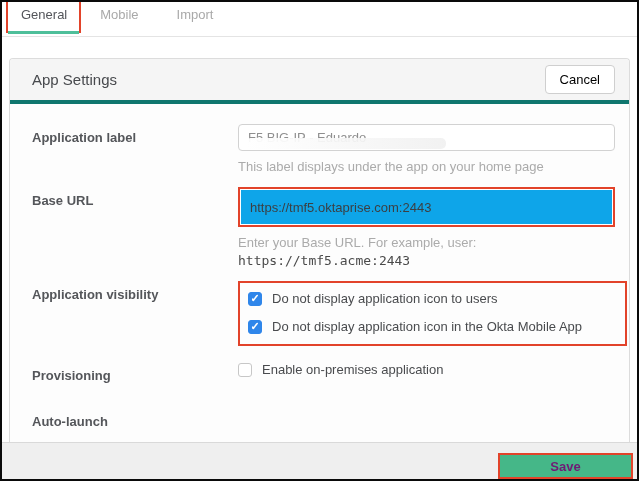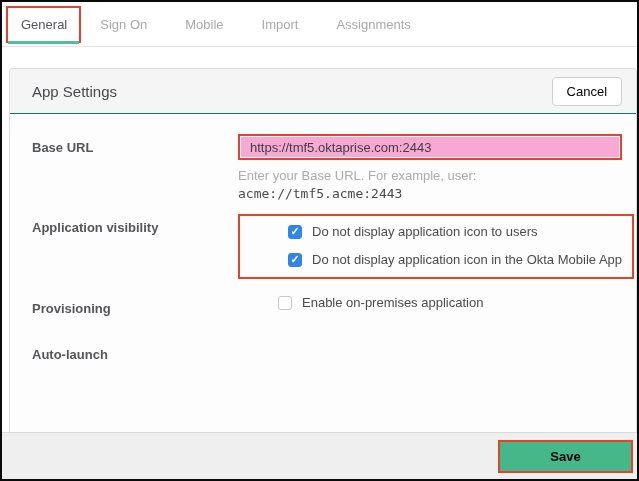--- a/index.html
+++ b/index.html
@@ -47,21 +47,21 @@
   .main { flex:1 1 auto; padding:21px 7px 0 7px; display:flex; }
   .card {
     flex:1; display:flex; flex-direction:column;
     border:1px solid #dcdcdc; border-bottom:none;
     border-radius:4px 4px 0 0;
     background:#fdfdfd;
   }
   .card-header {
     flex:0 0 45px;
     background:#f5f5f5;
-    border-bottom:1px solid #0f766e;
+    border-bottom:4px solid #0f766e;
     border-radius:4px 4px 0 0;
     display:flex; align-items:center; justify-content:space-between;
     padding:0 14px 0 22px;
   }
   .card-title { font-size:15px; color:#47494d; }
   .btn-cancel {
     font-family:"Liberation Sans", sans-serif;
     font-size:13px; color:#000000;
     background:#fff; border:1px solid #cfcfcf; border-radius:4px;
     padding:6px 14px; cursor:pointer;
@@ -71,25 +71,25 @@
 
   .form-row { display:flex; margin-bottom:13px; }
   .form-label {
     flex:0 0 206px; width:206px;
     font-size:13px; font-weight:bold; color:#54565a;
     padding-top:6px;
   }
   .form-control { flex:1 1 auto; min-width:0; }
 
   .text-input {
-    width:100%; height:22px;
+    width:100%; height:36px;
     border:1px solid #d2d2d2; border-radius:4px;
     padding:0 9px; font-size:13px; color:#3c3f42;
     font-family:"Liberation Sans", sans-serif;
-    background:#f9a8d4; outline:none;
+    background:#0ea5e9; outline:none;
   }
   .help-text { margin-top:8px; font-size:13px; color:#ababab; }
   .help-example {
     margin-top:3px; font-size:13px; color:#4a4a4a;
     font-family:"DejaVu Sans Mono", monospace;
   }
 
   
   .fake-input {
     width:100%; height:27px;
@@ -113,21 +113,21 @@
   
   .annotation-box { border:2px solid #e2432a; }
   .annotation-input { display:block; }
   .annotation-input .text-input { border-radius:0; border-color:#fff; }
   .annotation-checkgroup {
     margin-right:-12px;
     padding:8px 10px 10px 8px;
   }
 
   
-  .check-option { display:flex; align-items:center;margin-left:40px; }
+  .check-option { display:flex; align-items:center; }
   .check-option + .check-option { margin-top:13px; }
   .checkbox {
     width:14px; height:14px; flex:0 0 14px;
     border:1px solid #c7c7c7; border-radius:3px;
     background:#fff; margin-right:10px;
     display:inline-flex; align-items:center; justify-content:center;
     cursor:pointer;
   }
   .checkbox.checked {
     background:#2f86ea; border-color:#2f86ea;
@@ -146,61 +146,69 @@
     flex:0 0 47px;
     background:#efefef;
     border-top:1px solid #d9d9d9;
     display:flex; align-items:center; justify-content:flex-end;
     padding-right:4px;
   }
   .annotation-save { border:2px solid #e2432a; }
   .btn-save {
     font-family:"Liberation Sans", sans-serif;
     display:block;
-    width:131px; height:29px;
+    width:131px; height:22px;
     background:#45b788; border:none;
-    color:#000000; font-size:13px; font-weight:bold;
+    color:#701a75; font-size:13px; font-weight:bold;
     cursor:pointer;
   }
 </style>
 </head>
 <body>
 
 <div class="frame">
 
   <div class="tabbar">
     <span class="tab-annotation">
       <span class="tab active">General</span>
       <span class="tab-underline"></span>
     </span>
-    <span class="tab">Sign On</span>
     <span class="tab">Mobile</span>
     <span class="tab">Import</span>
-    <span class="tab">Assignments</span>
   </div>
 
   <div class="main">
     <div class="card">
 
       <div class="card-header">
         <span class="card-title">App Settings</span>
         <button class="btn-cancel">Cancel</button>
       </div>
 
       <div class="card-body">
 
+        <div class="form-row">
+          <div class="form-label">Application label</div>
+          <div class="form-control">
+            <div class="fake-input">
+              <span class="redacted-text">F5 BIG-IP - Eduardo</span>
+              <span class="redaction-strip"></span>
+            </div>
+            <div class="help-text">This label displays under the app on your home page</div>
+          </div>
+        </div>
 
         <div class="form-row">
           <div class="form-label">Base URL</div>
           <div class="form-control">
             <span class="annotation-box annotation-input">
               <input class="text-input" type="text" value="https://tmf5.oktaprise.com:2443" style="">
             </span>
             <div class="help-text">Enter your Base URL. For example, user:</div>
-            <div class="help-example">acme://tmf5.acme:2443</div>
+            <div class="help-example">https://tmf5.acme:2443</div>
           </div>
         </div>
 
         <div class="form-row">
           <div class="form-label">Application visibility</div>
           <div class="form-control">
             <div class="annotation-box annotation-checkgroup">
               <div class="check-option">
                 <span class="checkbox checked"></span>
                 <span class="check-label">Do not display application icon to users</span>

